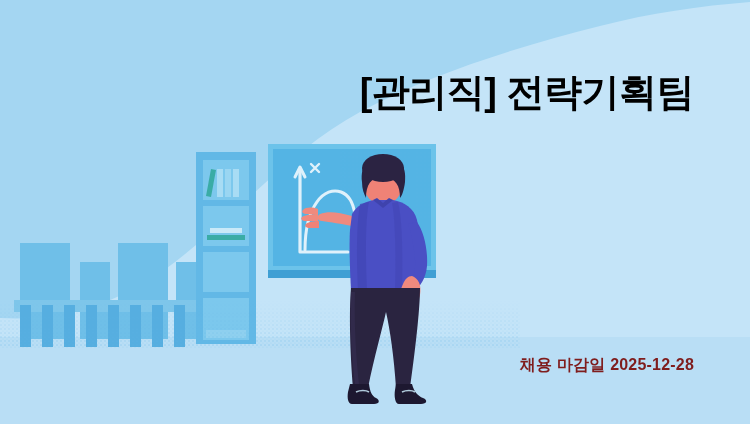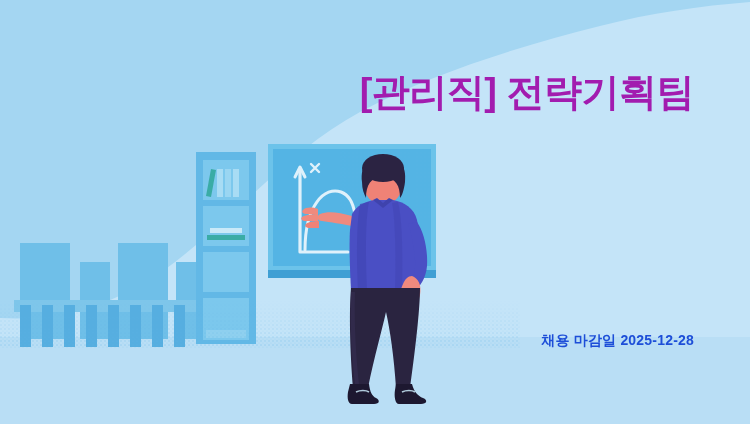--- a/index.html
+++ b/index.html
@@ -20,21 +20,21 @@
     top: 0; left: 0;
     width: 750px;
     height: 424px;
   }
   #title {
     position: absolute;
     right: 56px;
     top: 72px;
     font-size: 38px;
     font-weight: bold;
-    color: #a21caf;
+    color: #000000;
     letter-spacing: -0.5px;
     white-space: nowrap;
     text-align: right;
     line-height: 1.1;
   }
   #company-row {
     position: absolute;
     right: 56px;
     top: 128px;
     display: flex;
@@ -83,24 +83,24 @@
   #company-name {
     font-size: 21px;
     font-weight: bold;
     color: #111111;
     white-space: nowrap;
     letter-spacing: -0.3px;
   }
   #deadline {
     position: absolute;
     right: 56px;
-    bottom: 74px;
-    font-size: 14px;
+    bottom: 48px;
+    font-size: 16px;
     font-weight: bold;
-    color: #1d4ed8;
+    color: #7f1d1d;
     white-space: nowrap;
     letter-spacing: 0.2px;
   }
 </style>
 </head>
 <body>
 
 <div id="banner">
 
   <svg class="layer" viewBox="0 0 750 424" width="750" height="424" xmlns="http://www.w3.org/2000/svg" shape-rendering="geometricPrecision">

